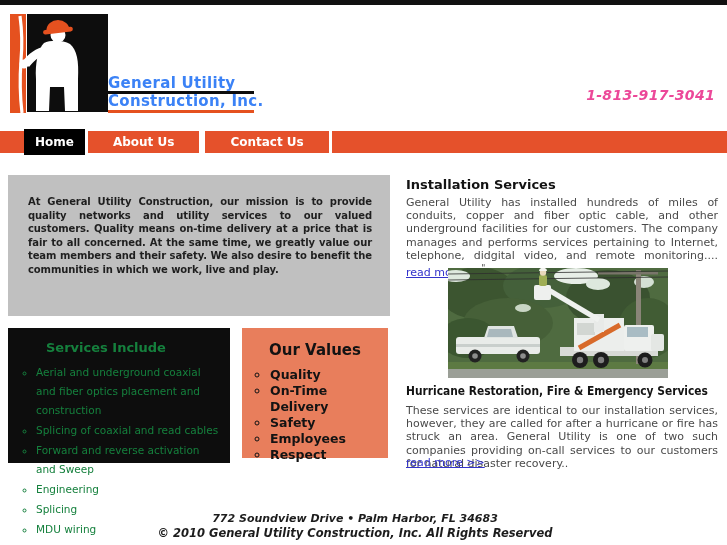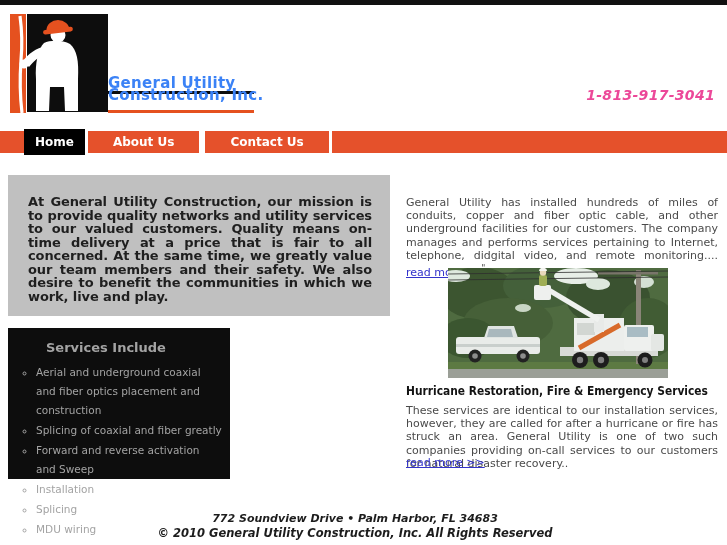--- a/index.html
+++ b/index.html
@@ -11,45 +11,45 @@
   }
 
   
   .topbar { position:absolute; left:0; top:0; width:727px; height:5px; background:#111111; }
   .logo-strip { position:absolute; left:10px; top:14px; width:16px; height:99px; background:#e5511f; }
   .logo-box { position:absolute; left:27px; top:14px; width:81px; height:98px; background:#0d0d0d; }
   .worker-svg { position:absolute; left:8px; top:13px; width:100px; height:103px; }
   .logo-title { position:absolute; left:108px; color:#3b82f6; font-weight:bold;
     font-size:15px; letter-spacing:0.3px; white-space:nowrap; }
   .logo-title.l1 { top:74px; }
-  .logo-title.l2 { top:86px; }
+  .logo-title.l2 { top:92px; }
   .logo-rule { position:absolute; left:108px; width:146px; height:3px; }
   .logo-rule.r1 { top:91px; background:#0d0d0d; }
   .logo-rule.r2 { top:110px; background:#e5511f; }
   .phone { position:absolute; left:480px; top:87px; width:235px; text-align:right;
     font-size:14px; font-weight:bold; font-style:italic; color:#ec4899; letter-spacing:0.3px; }
 
   
   .nav { position:absolute; left:0; top:131px; width:727px; height:22px; background:#e5512b;
     display:flex; align-items:stretch; }
   .nav-spacer { width:24px; }
   .nav-sep { width:3px; background:#ffffff; }
   .nav-tab { display:flex; align-items:center; padding:0 25px; color:#ffffff;
     font-size:12px; font-weight:bold; white-space:nowrap; cursor:pointer; }
   .nav-tab.active { background:#000000; height:26px; margin-top:-2px; padding:0 11px; }
   .nav-fill { flex:1; }
 
   
   .mission-box { position:absolute; left:8px; top:175px; width:382px; height:141px;
     background:#c0c0c0; padding:20px 18px 0 20px; }
-  .mission-text { font-size:13px; font-weight:bold; color:#1f1f1f; line-height:13.5px;
+  .mission-text { font-size:10px; font-weight:bold; color:#1f1f1f; line-height:13.5px;
     text-align:justify; letter-spacing:-0.1px; }
 
-  .services-box { position:absolute; left:8px; top:328px; width:222px; height:151px;
-    background:#0d0d0d; color:#a3a3a3; padding:12px 8px 0 12px; }
+  .services-box { position:absolute; left:8px; top:328px; width:222px; height:135px;
+    background:#0d0d0d; color:#15803d; padding:12px 8px 0 12px; }
   .services-title { font-size:13px; font-weight:bold; margin-left:26px; margin-bottom:8px; }
   .services-list { list-style-type:circle; padding-left:16px; font-size:10.5px; line-height:19px; }
   .services-list li { margin-bottom:1px; }
 
   .values-box { position:absolute; left:242px; top:328px; width:146px; height:130px;
     background:#e87e5c; color:#131313; padding-top:13px; }
   .values-title { font-size:15px; font-weight:bold; text-align:center; margin-bottom:8px; }
   .values-list { list-style-type:circle; padding-left:28px; font-size:12.5px; font-weight:bold;
     line-height:16px; }
 
@@ -117,20 +117,21 @@
     <div class="nav-sep"></div>
     <div class="nav-tab">Contact Us</div>
     <div class="nav-sep"></div>
     <div class="nav-fill"></div>
   </div>
 
   <div class="mission-box">
     <div class="mission-text">At General Utility Construction, our mission is to provide quality networks and utility services to our valued customers. Quality means on-time delivery at a price that is fair to all concerned. At the same time, we greatly value our team members and their safety. We also desire to benefit the communities in which we work, live and play.</div>
   </div>
 
+  <div class="sec-title t1">Installation Services</div>
   <div class="para p1"><span>General Utility has installed hundreds of miles of conduits, copper and fiber optic cable, and other underground facilities for our customers. The company manages and performs services pertaining to Internet, telephone, didgital video, and remote monitoring....</span>
     <a class="readmore">read more&gt;&gt;</a><span class="footnote">"</span>
   </div>
 
   <svg class="truck-photo" viewBox="0 0 220 110">
     <rect x="0" y="0" width="220" height="110" fill="#4f6b40"></rect>
 
     <ellipse cx="30" cy="25" rx="38" ry="26" fill="#3c5530"></ellipse>
     <ellipse cx="95" cy="18" rx="40" ry="22" fill="#44603a"></ellipse>
     <ellipse cx="160" cy="30" rx="42" ry="28" fill="#3a5230"></ellipse>
@@ -187,25 +188,35 @@
   <div class="sec-title t2">Hurricane Restoration, Fire &amp; Emergency Services</div>
   <div class="para p2">These services are identical to our installation services, however, they are called for after a hurricane or fire has struck an area. General Utility is one of two such companies providing on-call services to our customers for natural disaster recovery..</div>
   <div class="readmore-line">
     <a class="readmore">read more &gt;&gt;</a>
   </div>
 
   <div class="services-box">
     <div class="services-title">Services Include</div>
     <ul class="services-list">
       <li>Aerial and underground coaxial and fiber optics placement and construction</li>
-      <li>Splicing of coaxial and fiber greatly</li>
+      <li>Splicing of coaxial and read cables</li>
       <li>Forward and reverse activation and Sweep</li>
-      <li>Installation</li>
+      <li>Engineering</li>
       <li>Splicing</li>
       <li>MDU wiring</li>
     </ul>
   </div>
 
+  <div class="values-box">
+    <div class="values-title">Our Values</div>
+    <ul class="values-list">
+      <li>Quality</li>
+      <li>On-Time Delivery</li>
+      <li>Safety</li>
+      <li>Employees</li>
+      <li>Respect</li>
+    </ul>
+  </div>
 
   <div class="footer-line footer-addr">772 Soundview Drive • Palm Harbor, FL 34683</div>
   <div class="footer-line footer-copy">© 2010 General Utility Construction, Inc. All Rights Reserved</div>
 
 </div>
 
 </body></html>

